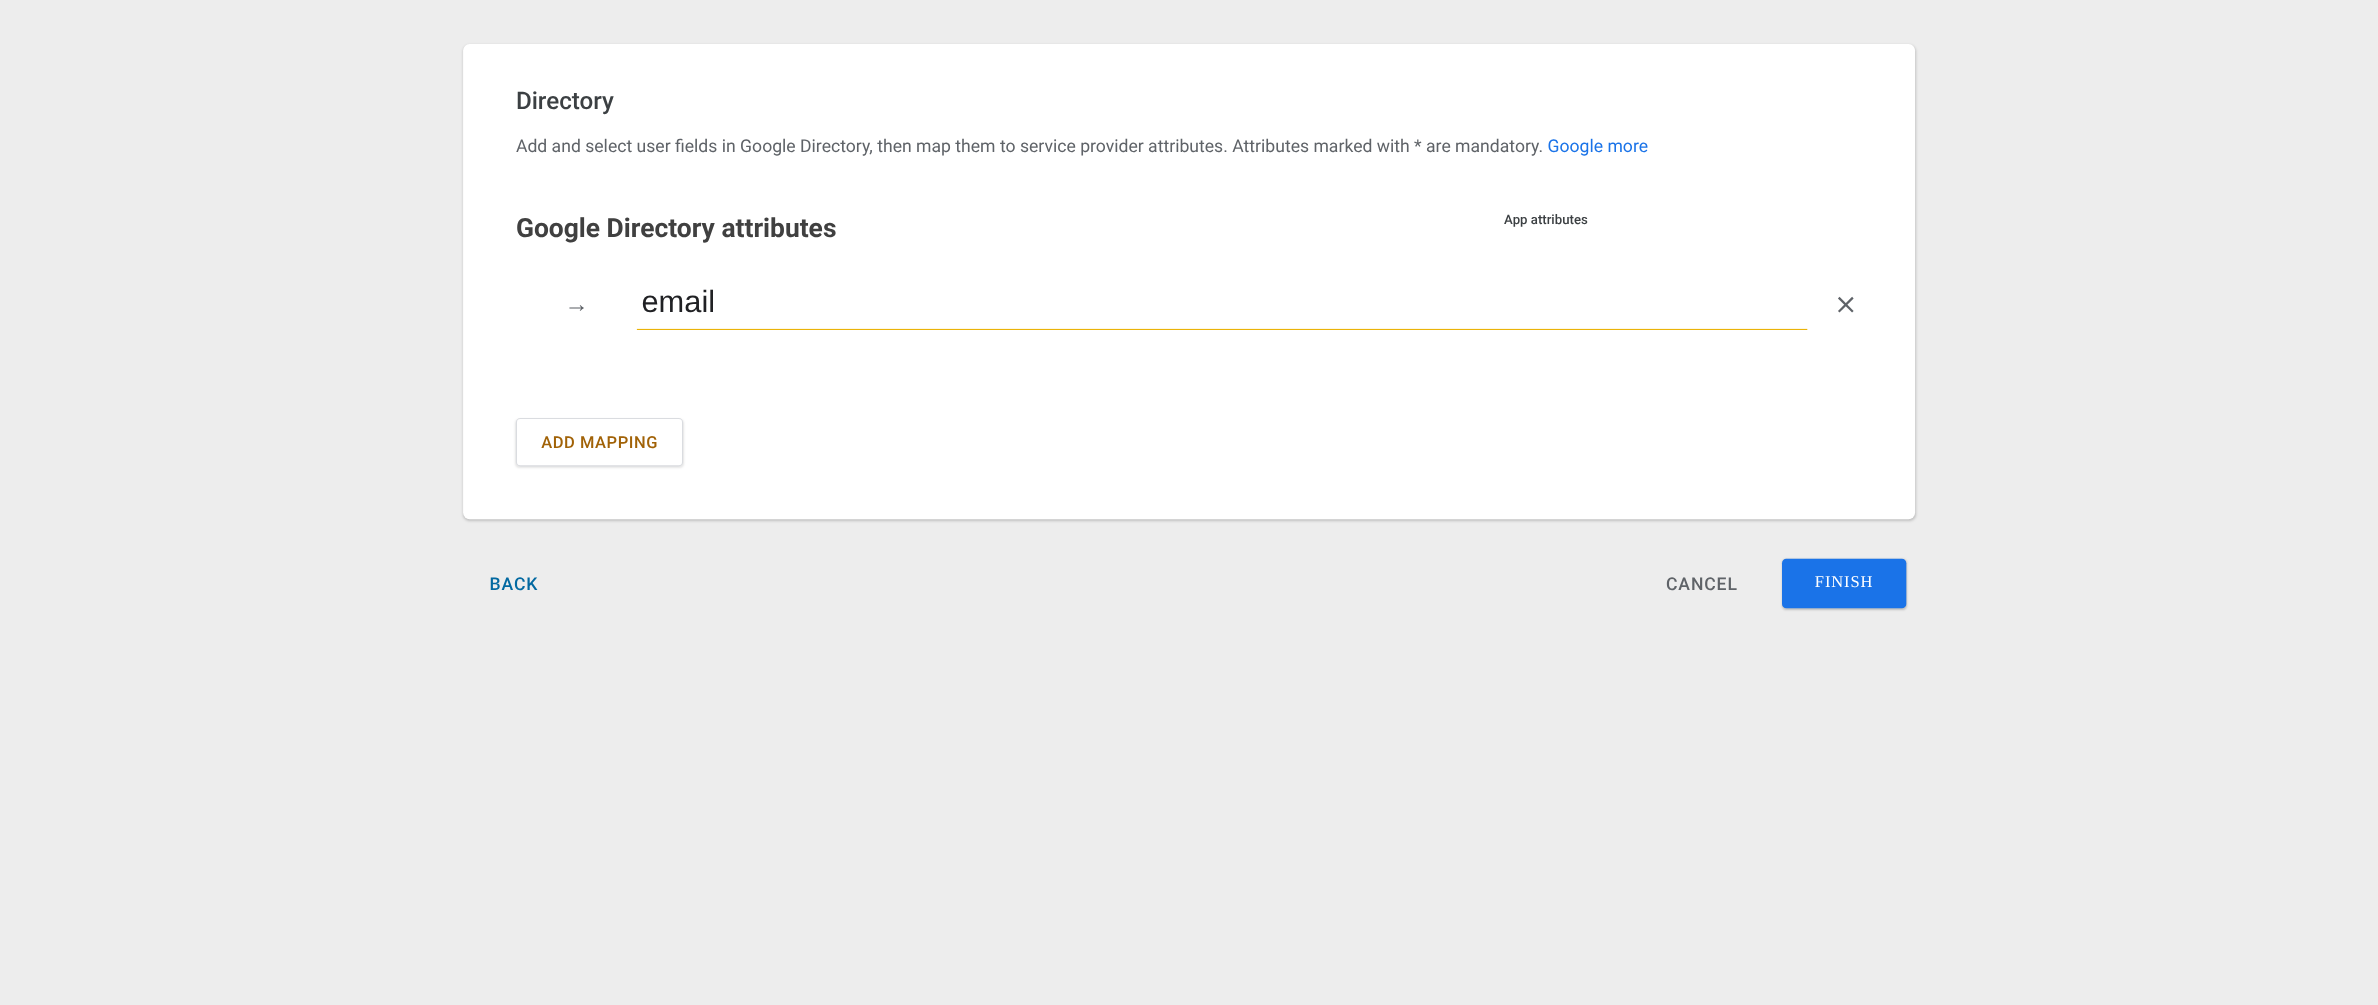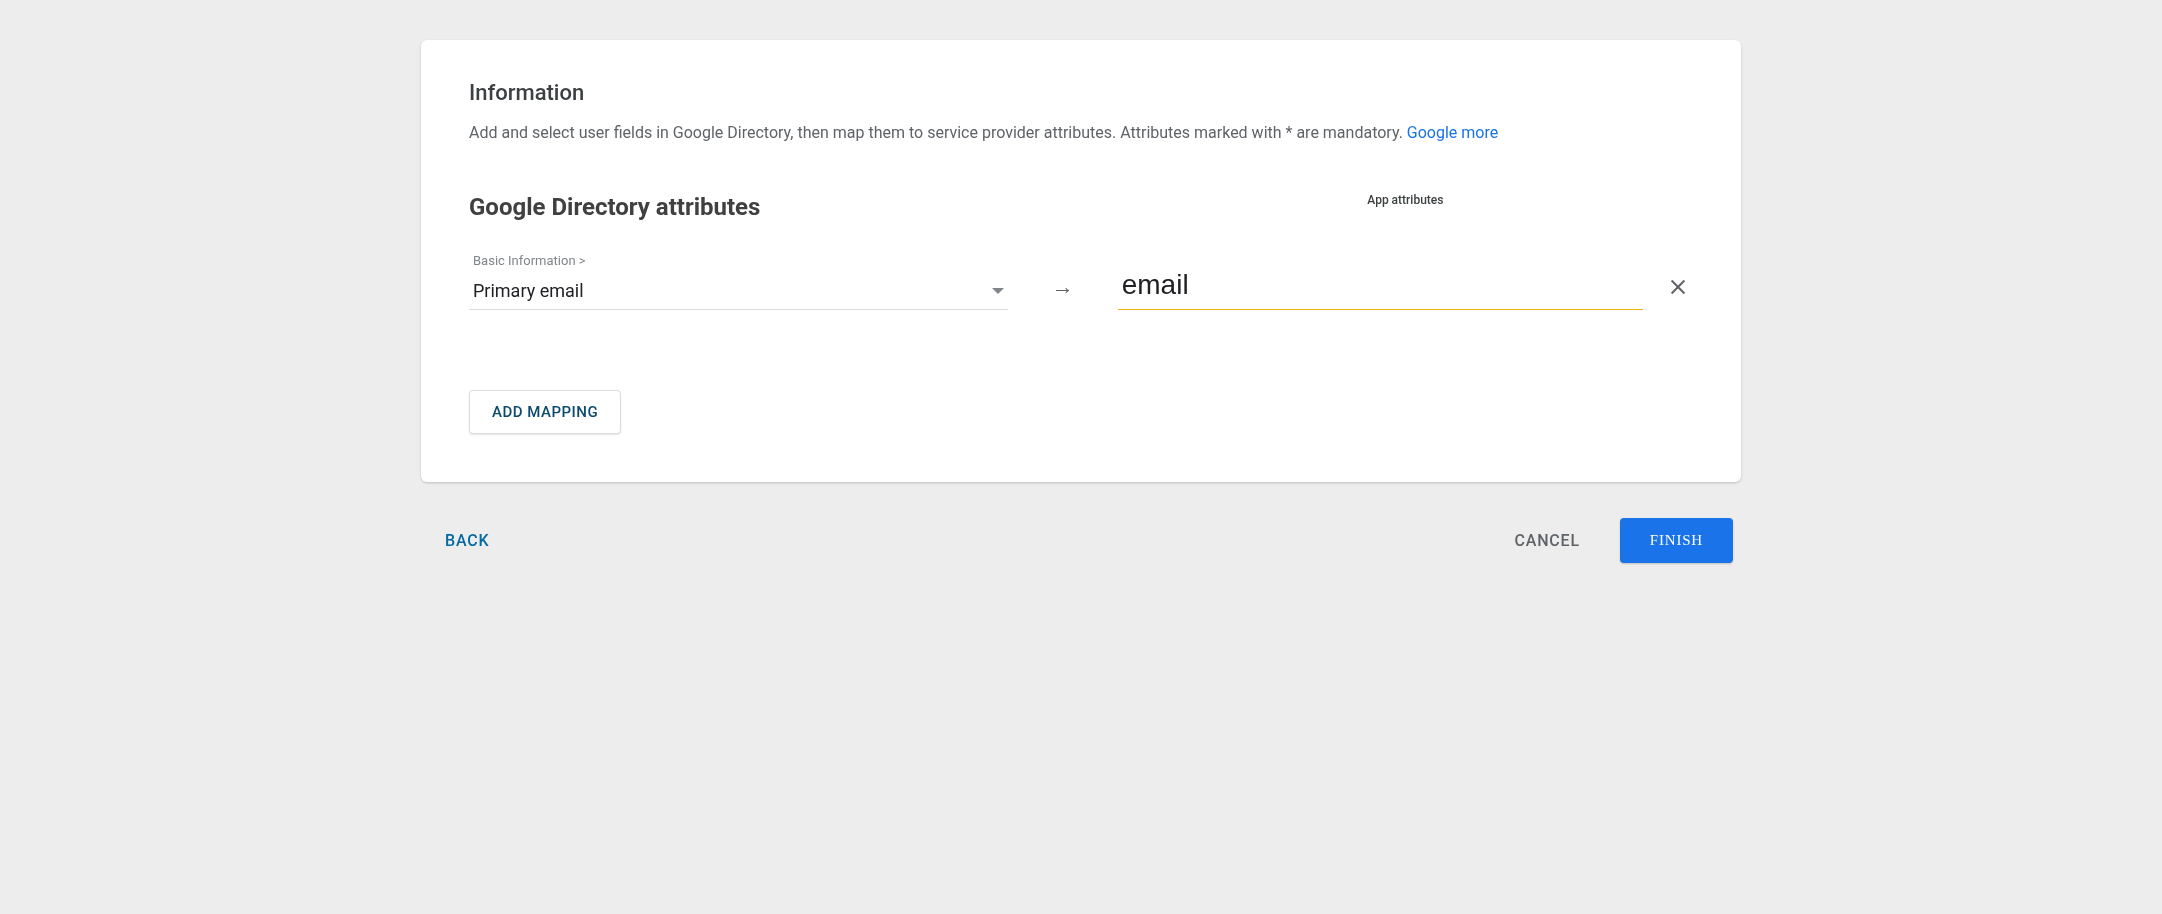--- a/index.html
+++ b/index.html
@@ -131,21 +131,21 @@
     .close-icon svg {
       width: 22px;
       height: 22px;
     }
     .add-mapping-button {
       display: inline-block;
       background-color: #ffffff;
       border: 1px solid #dadce0;
       border-radius: 4px;
       padding: 12px 22px;
-      color: #0c4a6e;
+      color: #a16207;
       font-size: 15px;
       font-weight: 500;
       letter-spacing: 0.5px;
       cursor: pointer;
       font-family: inherit;
       box-shadow: 0 1px 2px rgba(0,0,0,0.1);
       margin-top: 40px;
     }
     .footer {
       display: flex;
@@ -192,39 +192,32 @@
       cursor: pointer;
       font-family: Liberation Serif, serif;
       padding: 14px 30px;
       box-shadow: 0 1px 2px rgba(0,0,0,0.2);
     }
   </style>
 </head>
 <body>
 
 <div class="card">
-  <h2 class="card-title">Information</h2>
+  <h2 class="card-title">Directory</h2>
   <p class="card-description">
     <span>Add and select user fields in Google Directory, then map them to service provider attributes. Attributes marked with * are mandatory. </span><a class="learn-more-link">Google more</a>
   </p>
 
   <div class="columns-header">
     <div class="column-header-left">Google Directory attributes</div>
     <div class="column-header-spacer"></div>
     <div class="column-header-right">App attributes</div>
   </div>
 
   <div class="mapping-row">
-    <div class="source-field">
-      <div class="source-field-label">Basic Information &gt;</div>
-      <div class="source-field-select">
-        <span class="source-field-value">Primary email</span>
-        <span class="dropdown-arrow"></span>
-      </div>
-    </div>
 
     <div class="arrow-spacer">
       <span class="arrow-icon">→</span>
     </div>
 
     <div class="target-field">
       <input type="text" class="target-input" value="email" style="">
       <span class="close-icon">
         <svg viewBox="0 0 24 24" fill="none" stroke="currentColor" stroke-width="2.2">
           <line x1="5" y1="5" x2="19" y2="19"></line>

